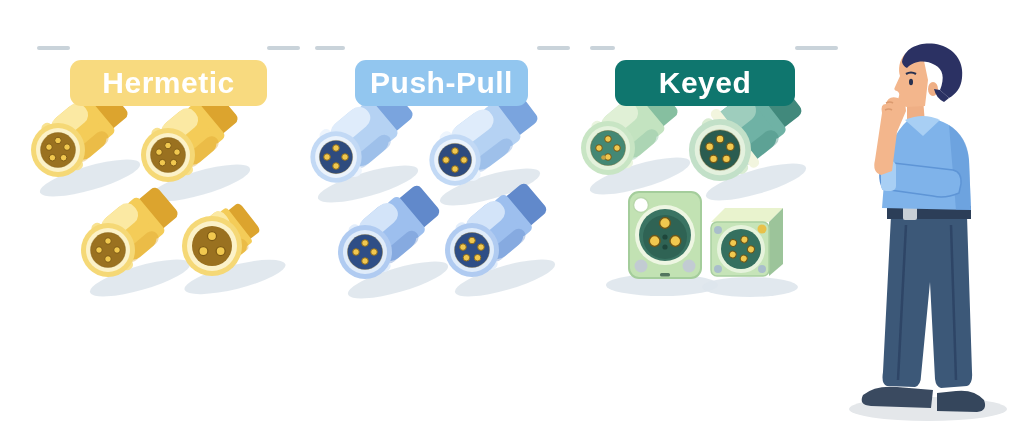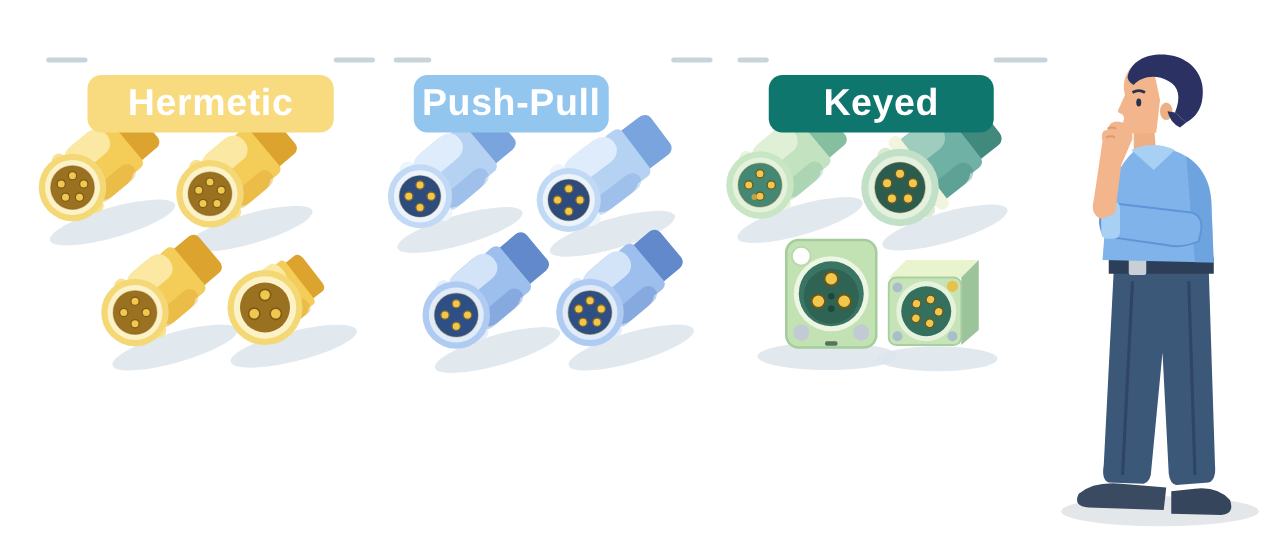--- a/index.html
+++ b/index.html
@@ -7,21 +7,21 @@
     position:relative;width:1024px;height:437px;background:#ffffff;
     overflow:hidden;font-family:"Liberation Sans",sans-serif;
   }
   .illus{position:absolute;left:0;top:0;}
   .pill{
     position:absolute;top:17px;height:46px;border-radius:11px;
     display:flex;align-items:center;justify-content:center;
     color:#ffffff;font-weight:bold;font-size:30px;letter-spacing:.5px;margin-top:43px;
   }
   .pill.yellow{left:70px;width:197px;background:#F8DA7F;}
-  .pill.blue{left:331px;width:156px;background:#92C6EF;justify-content:center;}
+  .pill.blue{left:355px;width:173px;background:#92C6EF;justify-content:center;}
   .pill.green{left:615px;width:180px;background:#0f766e;}
   .dash{position:absolute;top:46px;height:4px;background:#C9D3DA;border-radius:2px;}
   
   .gold  {--cap:#DCA42E;--bodyMid:#F4CC58;--bodyLight:#FBE9A3;--collar:#F8E291;
           --ringOuter:#F5D876;--ringInner:#FCF2C8;--face:#9A7120;
           --pin:#F1C84F;--pinStroke:#7E5A14;}
   .blue1 {--cap:#7AA4DE;--bodyMid:#B5D2F3;--bodyLight:#DFECFB;--collar:#EEF5FD;
           --ringOuter:#C2D9F5;--ringInner:#EBF3FC;--face:#2E4B7E;
           --pin:#F1C84F;--pinStroke:#8A6A1E;}
   .blue2 {--cap:#6189CB;--bodyMid:#9DBFEE;--bodyLight:#D3E4F9;--collar:#E3EEFB;

